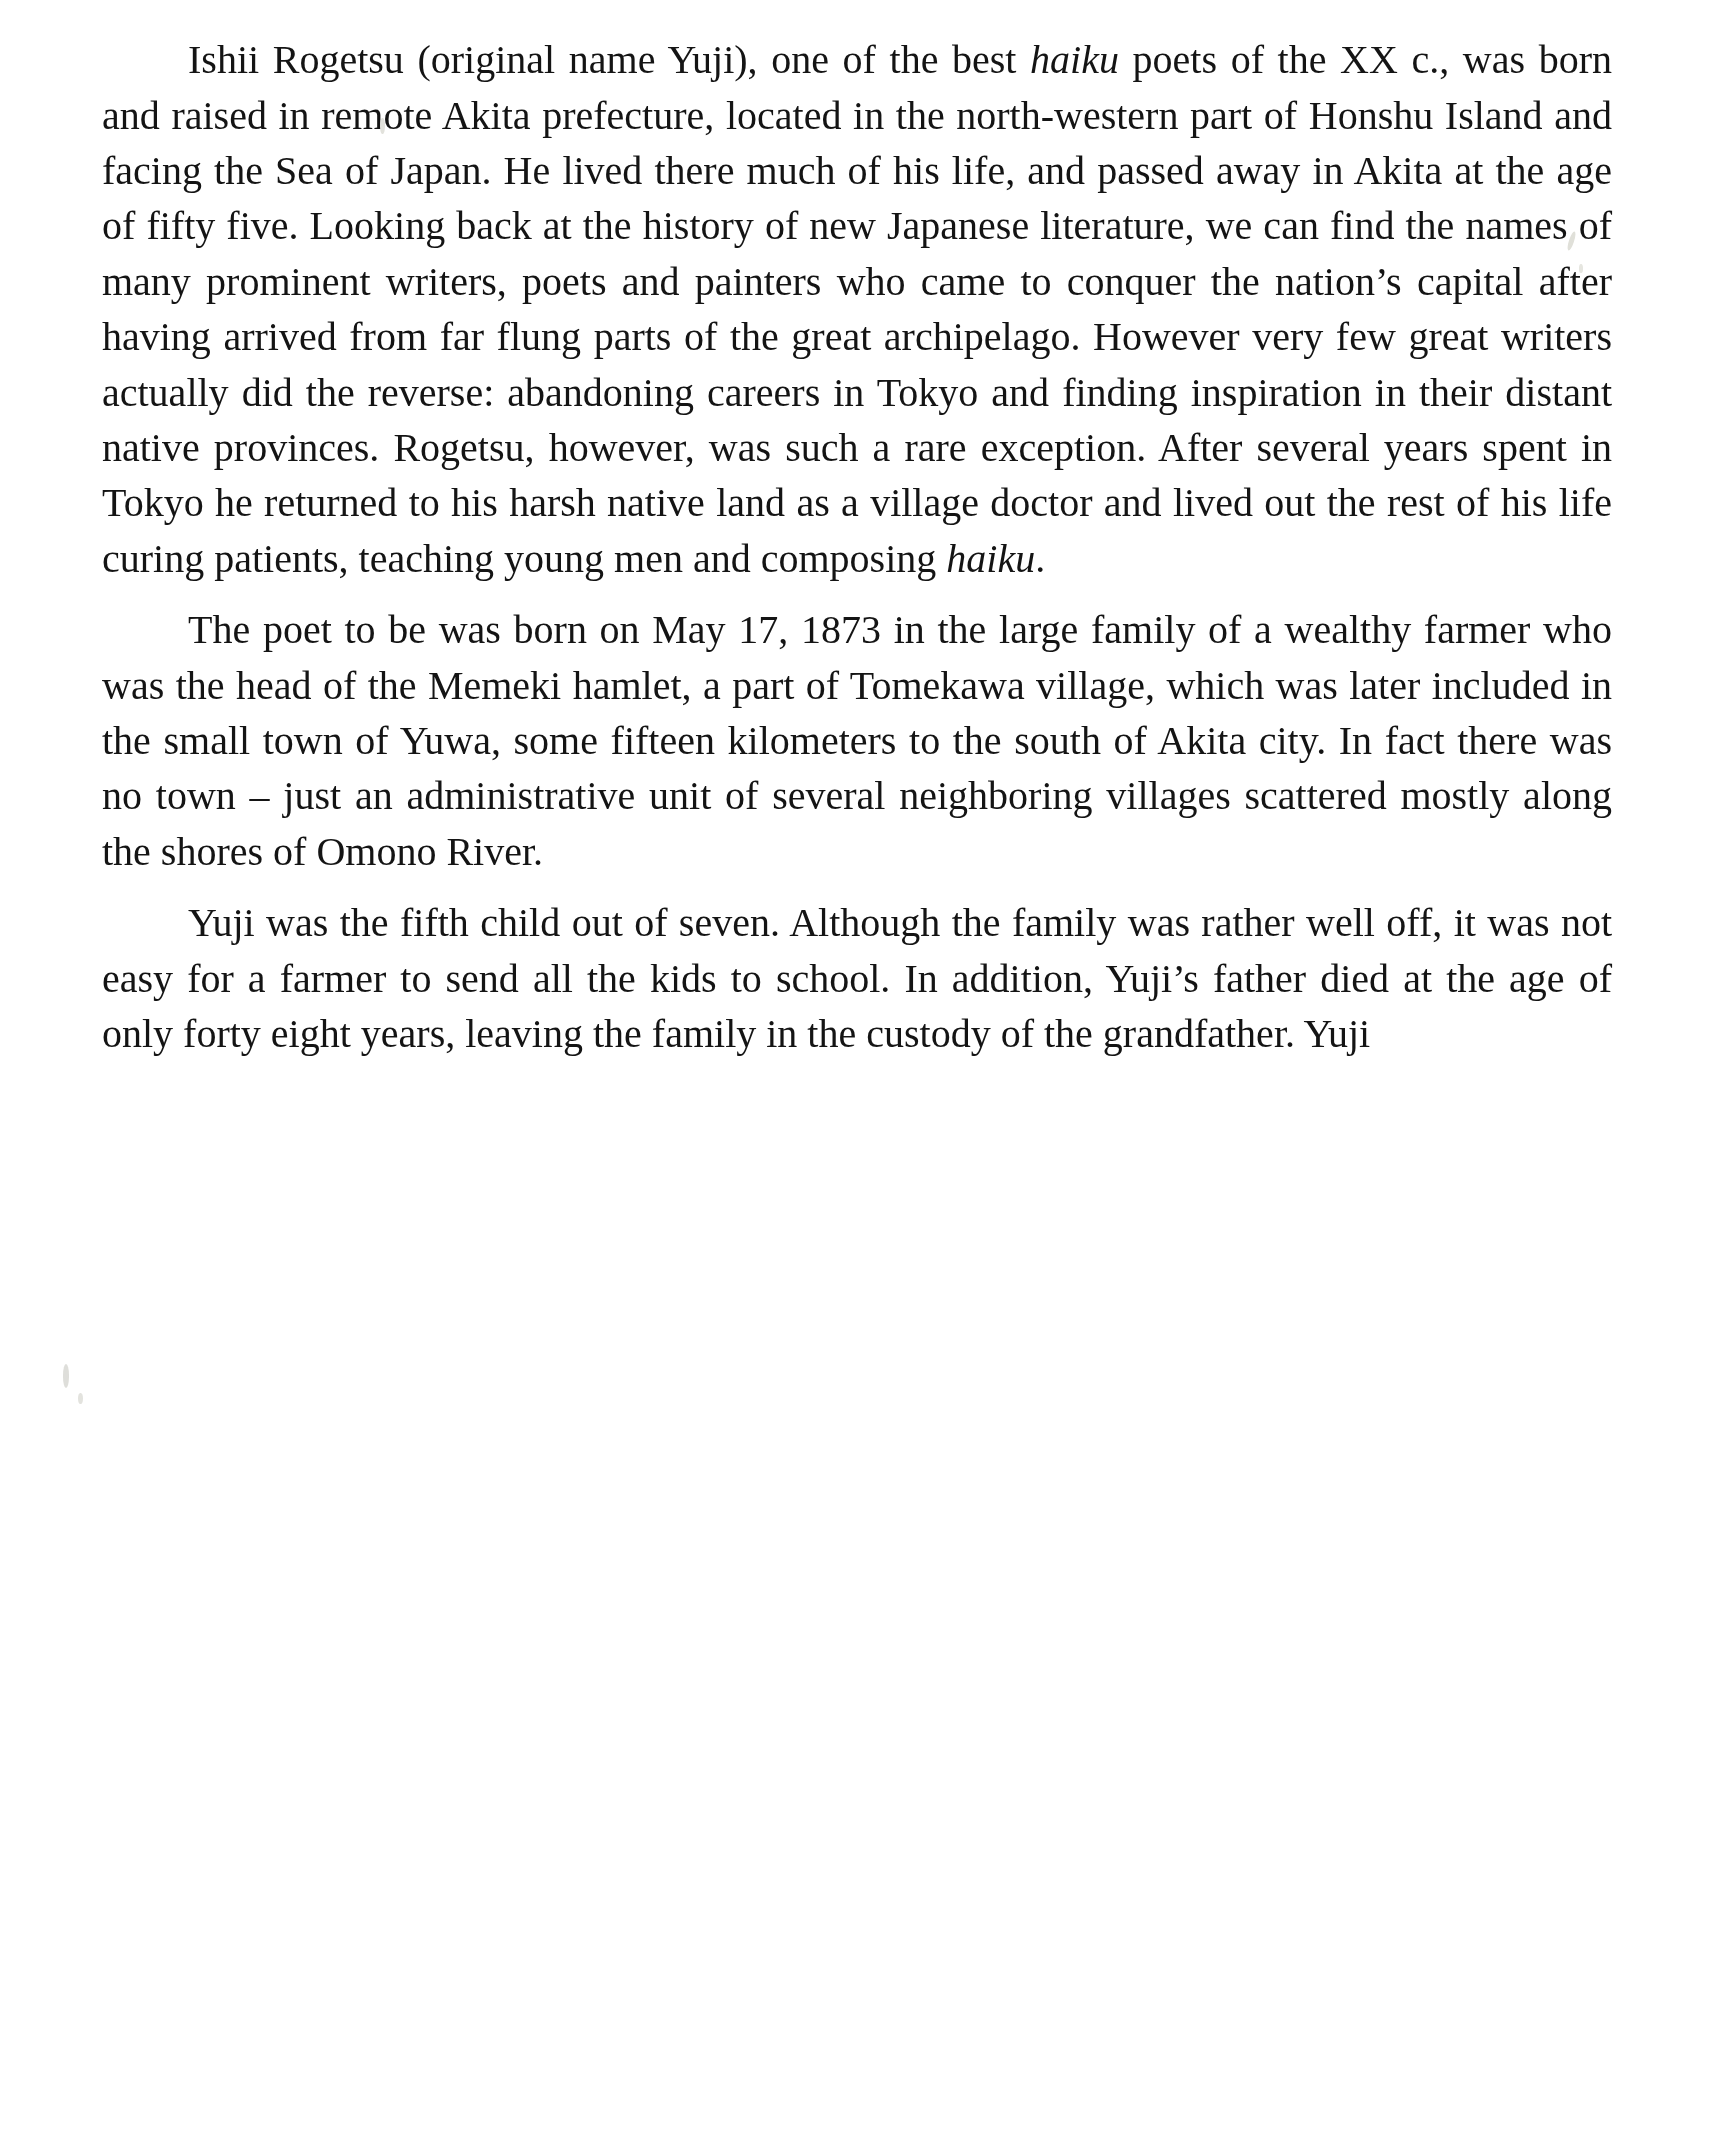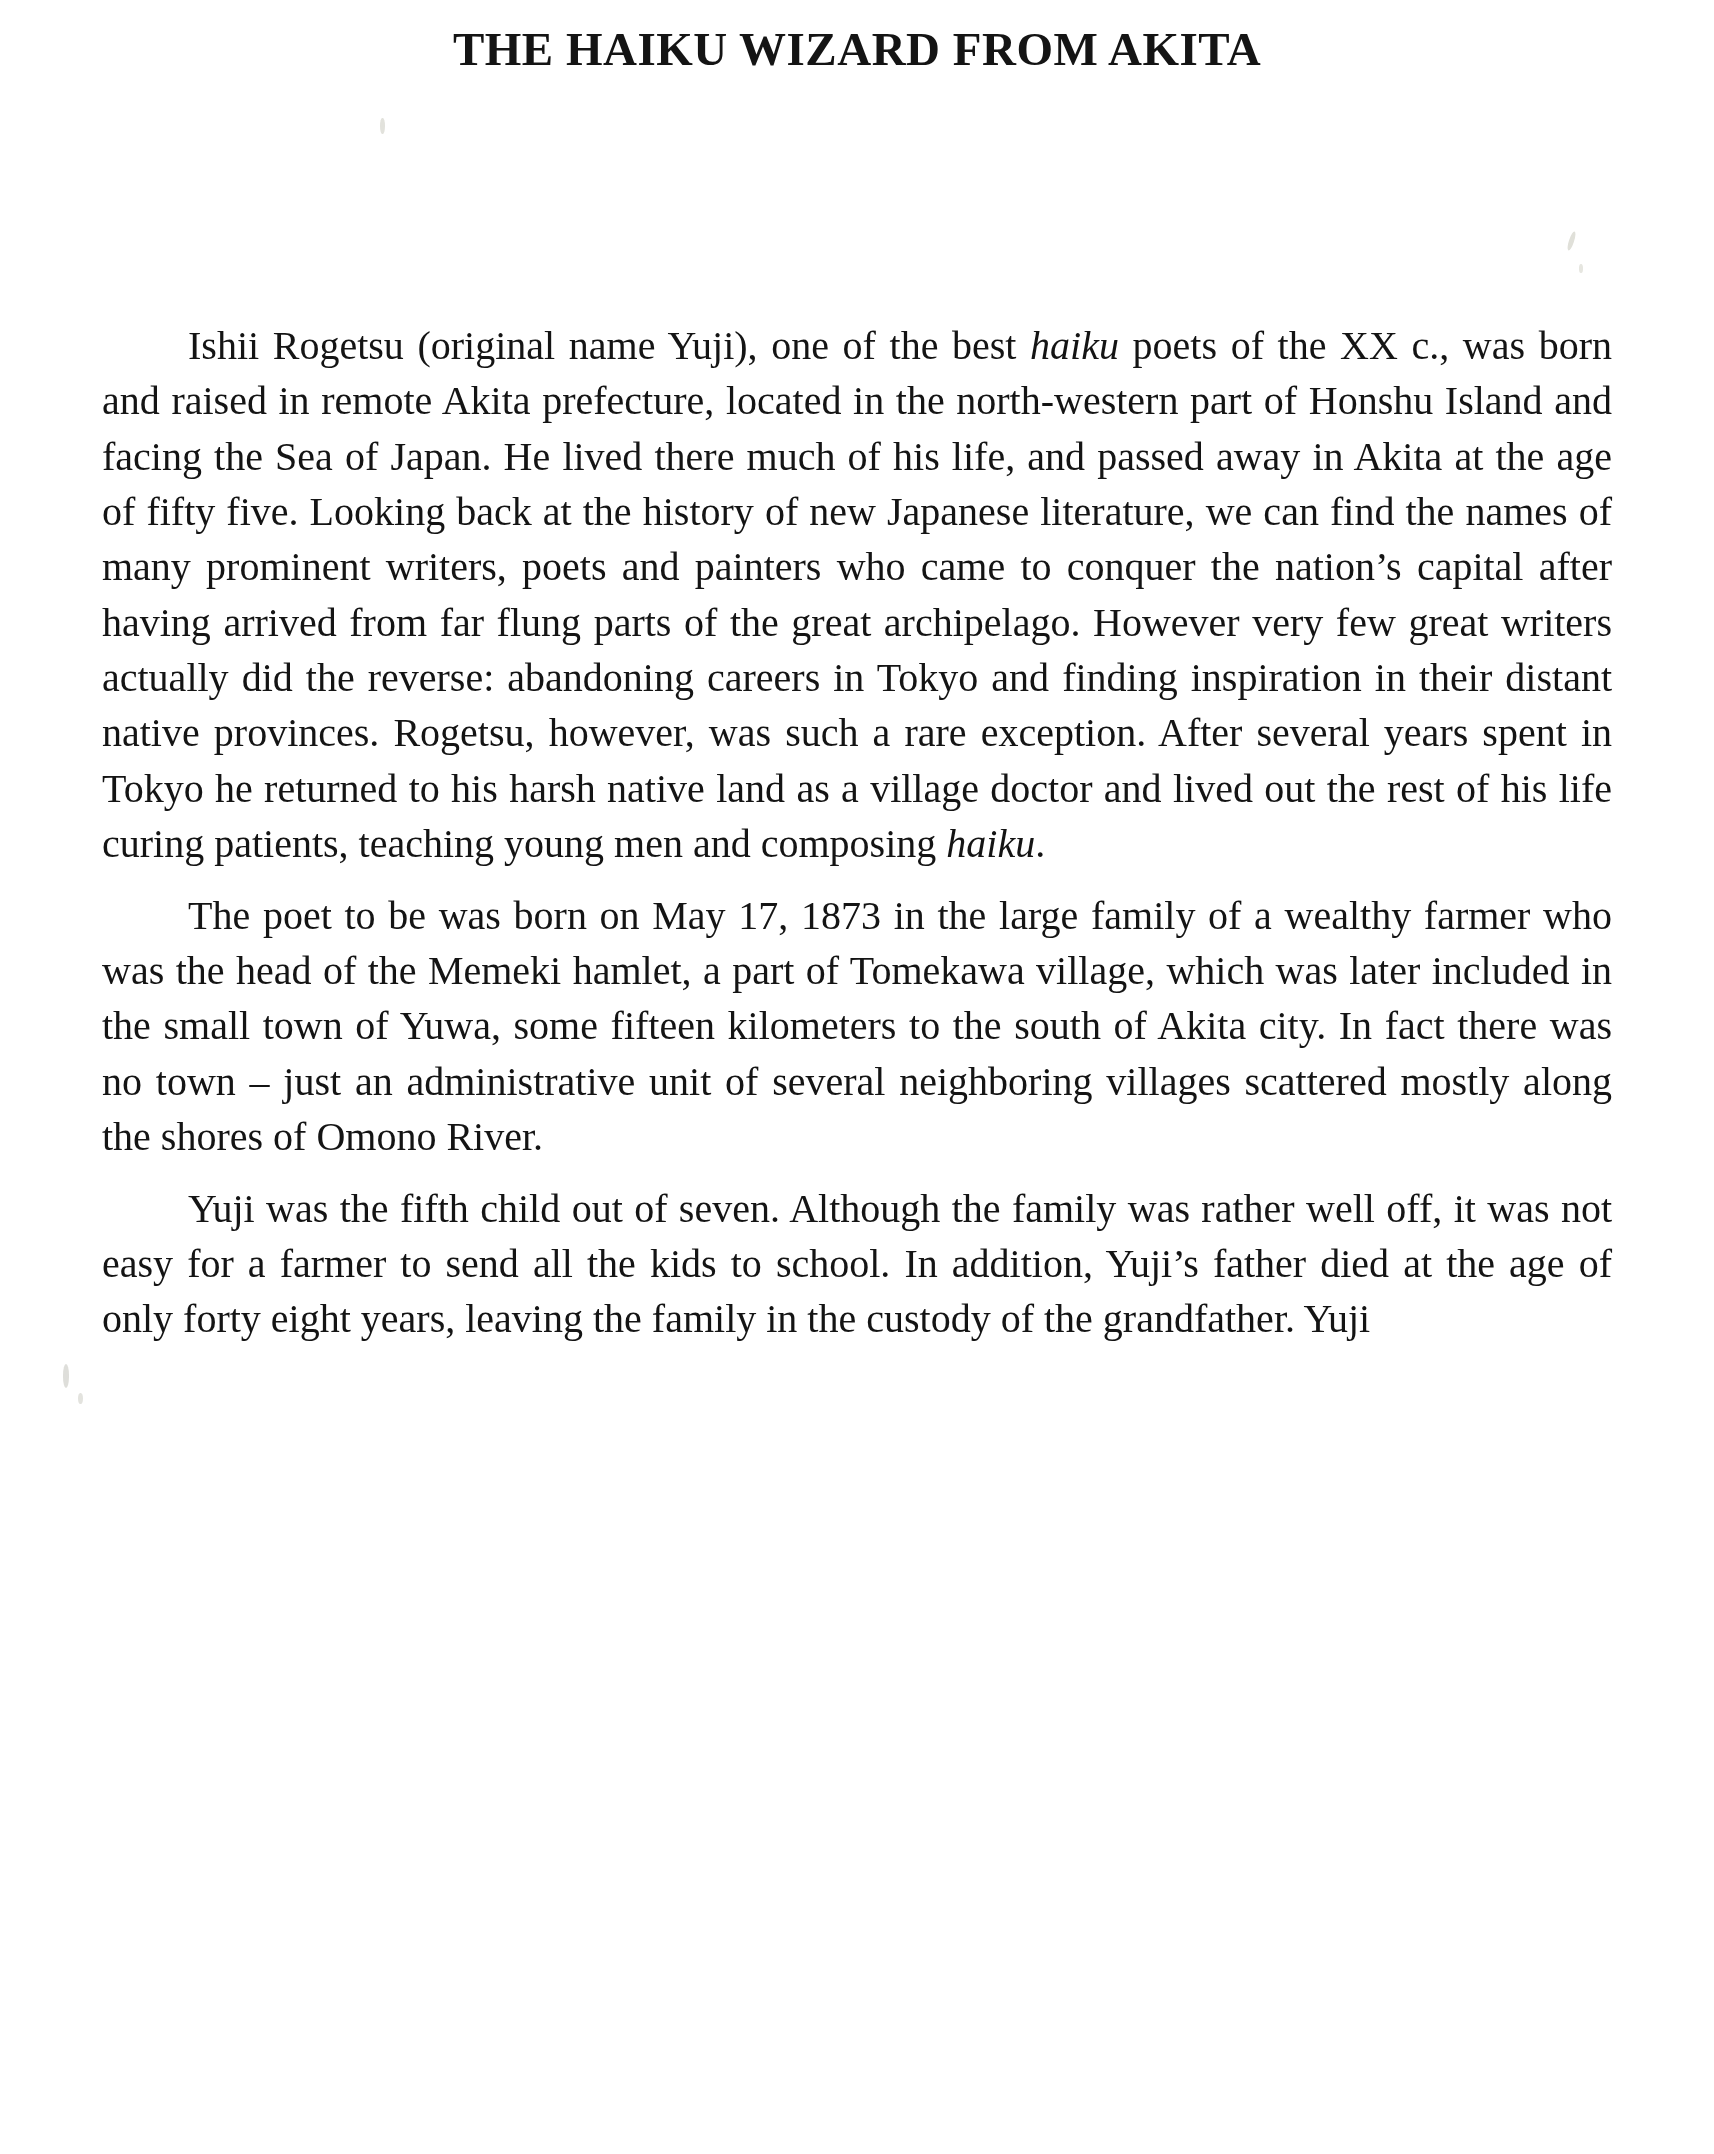--- a/index.html
+++ b/index.html
@@ -64,23 +64,20 @@
 <body>
 
 <div class="page">
 
   <div class="speck s1"></div>
   <div class="speck s2"></div>
   <div class="speck s3"></div>
   <div class="speck s4"></div>
   <div class="speck s5"></div>
 
-  <div class="title-block">
-    <h1 class="doc-title">THE HAIKU WIZARD FROM AKITA</h1>
-  </div>
 
   <div class="body-text">
     <p>Ishii Rogetsu (original name Yuji), one of the best <em>haiku</em> poets of the XX c., was born and raised in remote Akita prefecture, located in the north-western part of Honshu Island and facing the Sea of Japan. He lived there much of his life, and passed away in Akita at the age of fifty five. Looking back at the history of new Japanese literature, we can find the names of many prominent writers, poets and painters who came to conquer the nation’s capital after having arrived from far flung parts of the great archipelago. However very few great writers actually did the reverse: abandoning careers in Tokyo and finding inspiration in their distant native provinces. Rogetsu, however, was such a rare exception. After several years spent in Tokyo he returned to his harsh native land as a village doctor and lived out the rest of his life curing patients, teaching young men and composing <em>haiku</em>.</p>
     <p>The poet to be was born on May 17, 1873 in the large family of a wealthy farmer who was the head of the Memeki hamlet, a part of Tomekawa village, which was later included in the small town of Yuwa, some fifteen kilometers to the south of Akita city. In fact there was no town – just an administrative unit of several neighboring villages scattered mostly along the shores of Omono River.</p>
     <p>Yuji was the fifth child out of seven. Although the family was rather well off, it was not easy for a farmer to send all the kids to school. In addition, Yuji’s father died at the age of only forty eight years, leaving the family in the custody of the grandfather.  Yuji</p>
   </div>
 
 </div>
 
 

